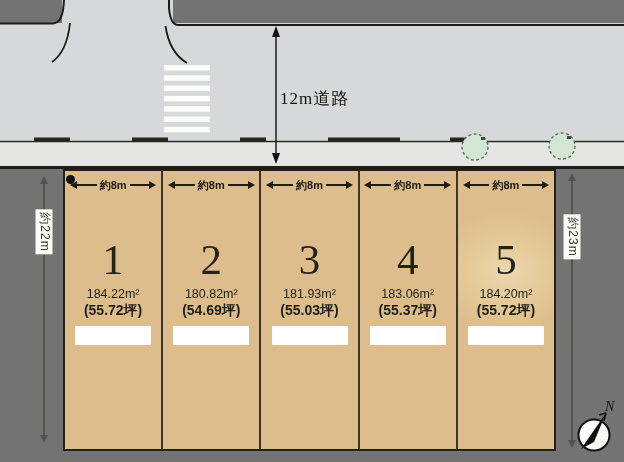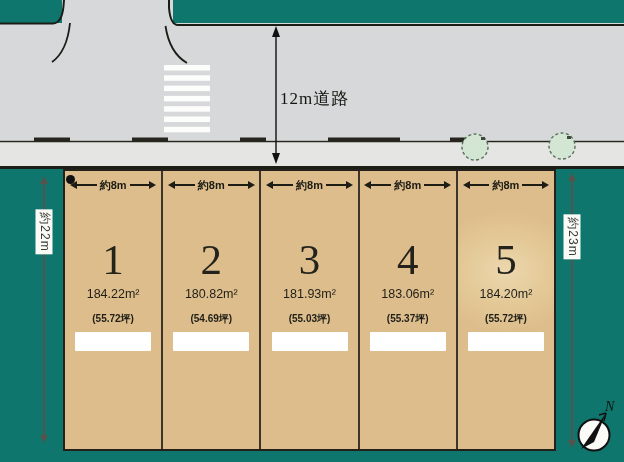--- a/index.html
+++ b/index.html
@@ -1,17 +1,17 @@
 <!DOCTYPE html>
 <html><head>
 <meta charset="utf-8">
 <style>
   html,body{margin:0;padding:0;background:#ffffff;}
   .plan{
-    position:relative;width:624px;height:462px;background:#0f766e;overflow:hidden;
+    position:relative;width:624px;height:462px;background:#737373;overflow:hidden;
     font-family:"Liberation Sans", sans-serif;
   }
   
   .road-surface{position:absolute;left:0;top:23px;width:624px;height:117px;background:#d6d8da;}
   .side-road{position:absolute;left:62px;top:0;width:111px;height:23px;background:#d6d8da;}
   .sidewalk{position:absolute;left:0;top:140px;width:624px;height:27px;background:#e5e5e3;}
   .road-art{position:absolute;left:0;top:0;}
   .road-label{
     position:absolute;left:280px;top:87px;font-family:"Liberation Serif", serif;
     font-size:17px;color:#15150f;letter-spacing:1px;white-space:nowrap;
@@ -31,21 +31,21 @@
   .dim-h{display:flex;align-items:center;width:90%;height:12px;margin-top:8px;}
   .dim-h::before{content:"";border:4px solid transparent;border-right:7px solid #1d1d16;border-left:none;}
   .dim-h::after{content:"";border:4px solid transparent;border-left:7px solid #1d1d16;border-right:none;}
   .dim-h .hline{flex:1;height:1.3px;background:#1d1d16;}
   .dim-h .hlabel{font-size:11px;font-weight:bold;color:#1b1b14;margin:0 3px;white-space:nowrap;}
   .lot-number{
     margin-top:47px;font-family:"Liberation Serif", serif;font-size:43px;line-height:1;
     color:#23231c;
   }
   .lot-area{margin-top:6px;font-size:12.5px;font-weight:normal;color:#1f1f18;white-space:nowrap;}
-  .lot-tsubo{margin-top:11px;font-size:10px;font-weight:bold;color:#1f1f18;white-space:nowrap;}
+  .lot-tsubo{margin-top:1px;font-size:14px;font-weight:bold;color:#1f1f18;white-space:nowrap;}
   .price-box{margin-top:6px;width:76px;height:19px;background:#ffffff;border-radius:1px;}
   .corner-dot{position:absolute;left:66px;top:175px;width:9px;height:9px;border-radius:50%;background:#111;}
   
   .watermark{
     position:absolute;left:181px;top:208px;font-family:"Liberation Serif", serif;
     font-size:38px;color:#f9f1c2;opacity:.85;letter-spacing:2px;white-space:nowrap;
   }
   
   .vdim{position:absolute;width:14px;}
   .vdim .vline{position:absolute;left:50%;top:8px;bottom:8px;width:1.3px;margin-left:-0.65px;background:#55534c;}

